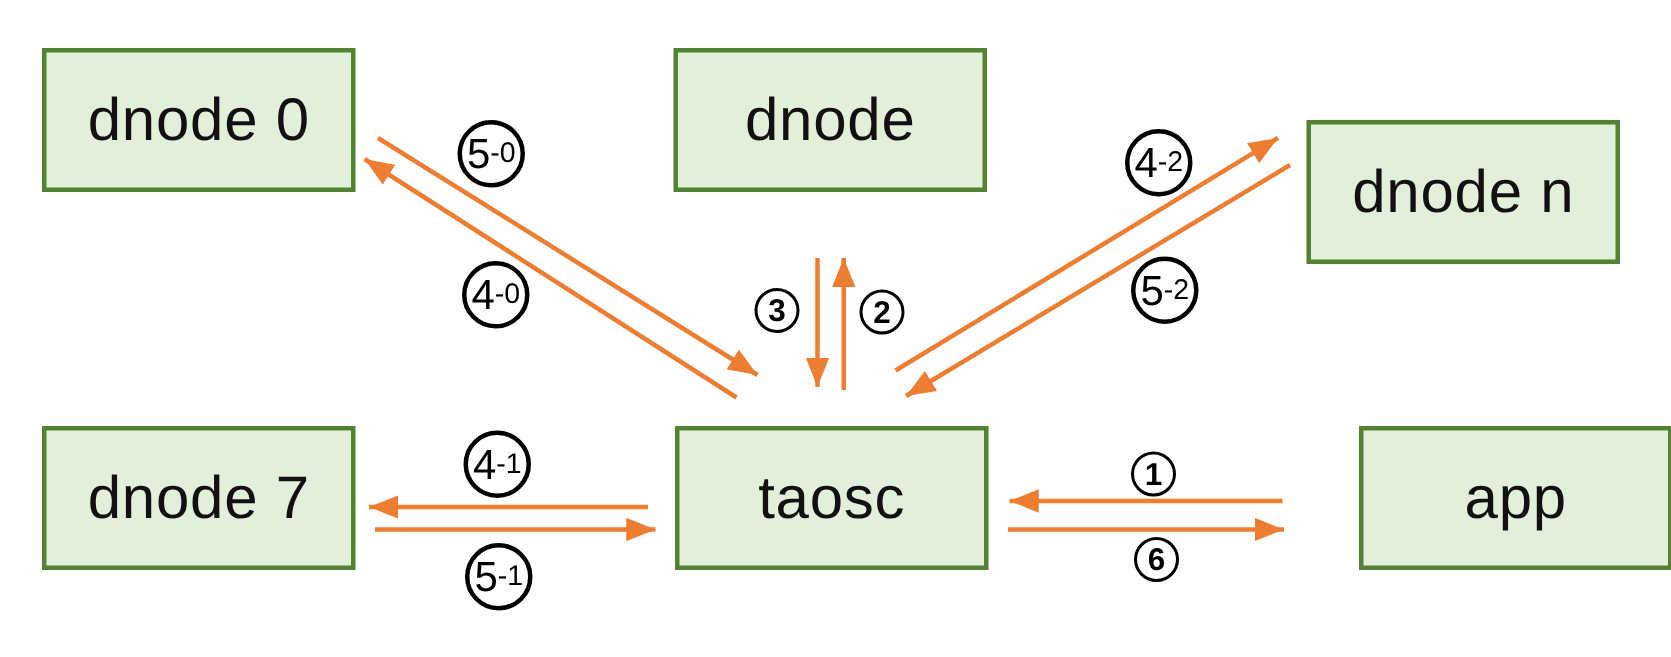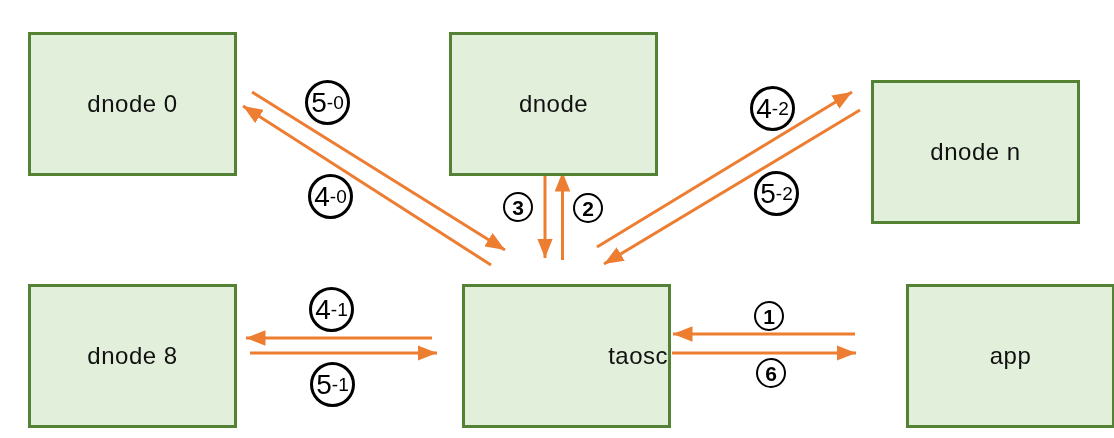--- a/index.html
+++ b/index.html
@@ -14,37 +14,37 @@
   .arrow-layer {
     position: absolute;
     left: 0; top: 0;
     width: 1114px; height: 438px;
     z-index: 1;
     pointer-events: none;
   }
   .node {
     position: absolute;
     width: 209px;
-    height: 144px;
+    height: 96px;
     background: #e2efda;
     border: 3px solid #548235;
     box-sizing: border-box;
     display: flex;
     align-items: center;
     justify-content: center;
-    font-size: 24px;
+    font-size: 40px;
     color: #111111;
     z-index: 2;
     letter-spacing: 0.5px;
   }
   .node-dnode0 { left: 28px;  top: 32px; }
   .node-mnode  { left: 449px; top: 32px; }
   .node-dnoden { left: 871px; top: 32px; margin-top: 48px; }
   .node-dnode1 { left: 28px;  top: 284px; }
-  .node-taosc  { left: 462px; top: 284px; justify-content: flex-end; }
+  .node-taosc  { left: 450px; top: 284px; }
   .node-app    { left: 906px; top: 284px; }
 
   .edge-label {
     position: absolute;
     border-radius: 50%;
     border: 3px solid #000000;
     background: #ffffff;
     box-sizing: border-box;
     display: flex;
     align-items: center;
@@ -97,21 +97,21 @@
   <div class="node node-dnode0">
     <span>dnode 0</span>
   </div>
   <div class="node node-mnode">
     <span>dnode</span>
   </div>
   <div class="node node-dnoden">
     <span>dnode n</span>
   </div>
   <div class="node node-dnode1">
-    <span>dnode 8</span>
+    <span>dnode 7</span>
   </div>
   <div class="node node-taosc">
     <span>taosc</span>
   </div>
   <div class="node node-app">
     <span>app</span>
   </div>
 
   <div class="edge-label big lbl-5-0">
     <span class="main">5</span>

